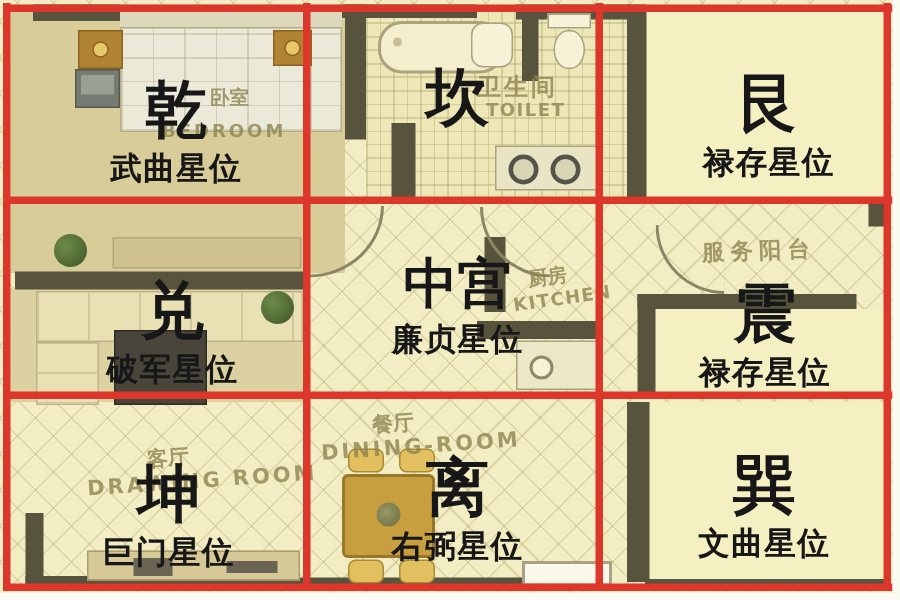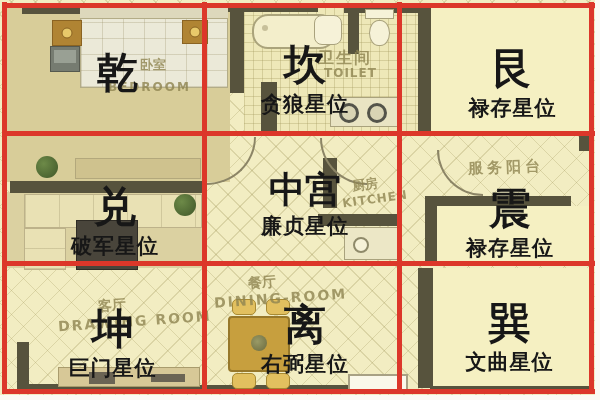--- a/index.html
+++ b/index.html
@@ -172,24 +172,24 @@
   <div class="redv" style="left:589px;"></div>
   <div class="redh" style="top:3px;"></div>
   <div class="redh" style="top:131px;"></div>
   <div class="redh" style="top:261px;"></div>
   <div class="redh" style="top:389px;"></div>
   <div class="margin" style="left:0;top:395px;width:600px;height:5px;"></div>
   <div class="margin" style="left:595px;top:0;width:5px;height:400px;"></div>
 
   <div class="cell-label" style="left:40px;top:52px;width:155px;">
     <div class="trigram">乾</div>
+    <div class="star">武曲星位</div>
   </div>
   <div class="cell-label" style="left:225px;top:44px;width:160px;">
     <div class="trigram">坎</div>
-    <div class="star">贪狼星位</div>
   </div>
   <div class="cell-label" style="left:435px;top:48px;width:155px;">
     <div class="trigram">艮</div>
     <div class="star">禄存星位</div>
   </div>
   <div class="cell-label" style="left:40px;top:186px;width:150px;">
     <div class="trigram">兑</div>
     <div class="star">破军星位</div>
   </div>
   <div class="cell-label" style="left:225px;top:172px;width:160px;">

